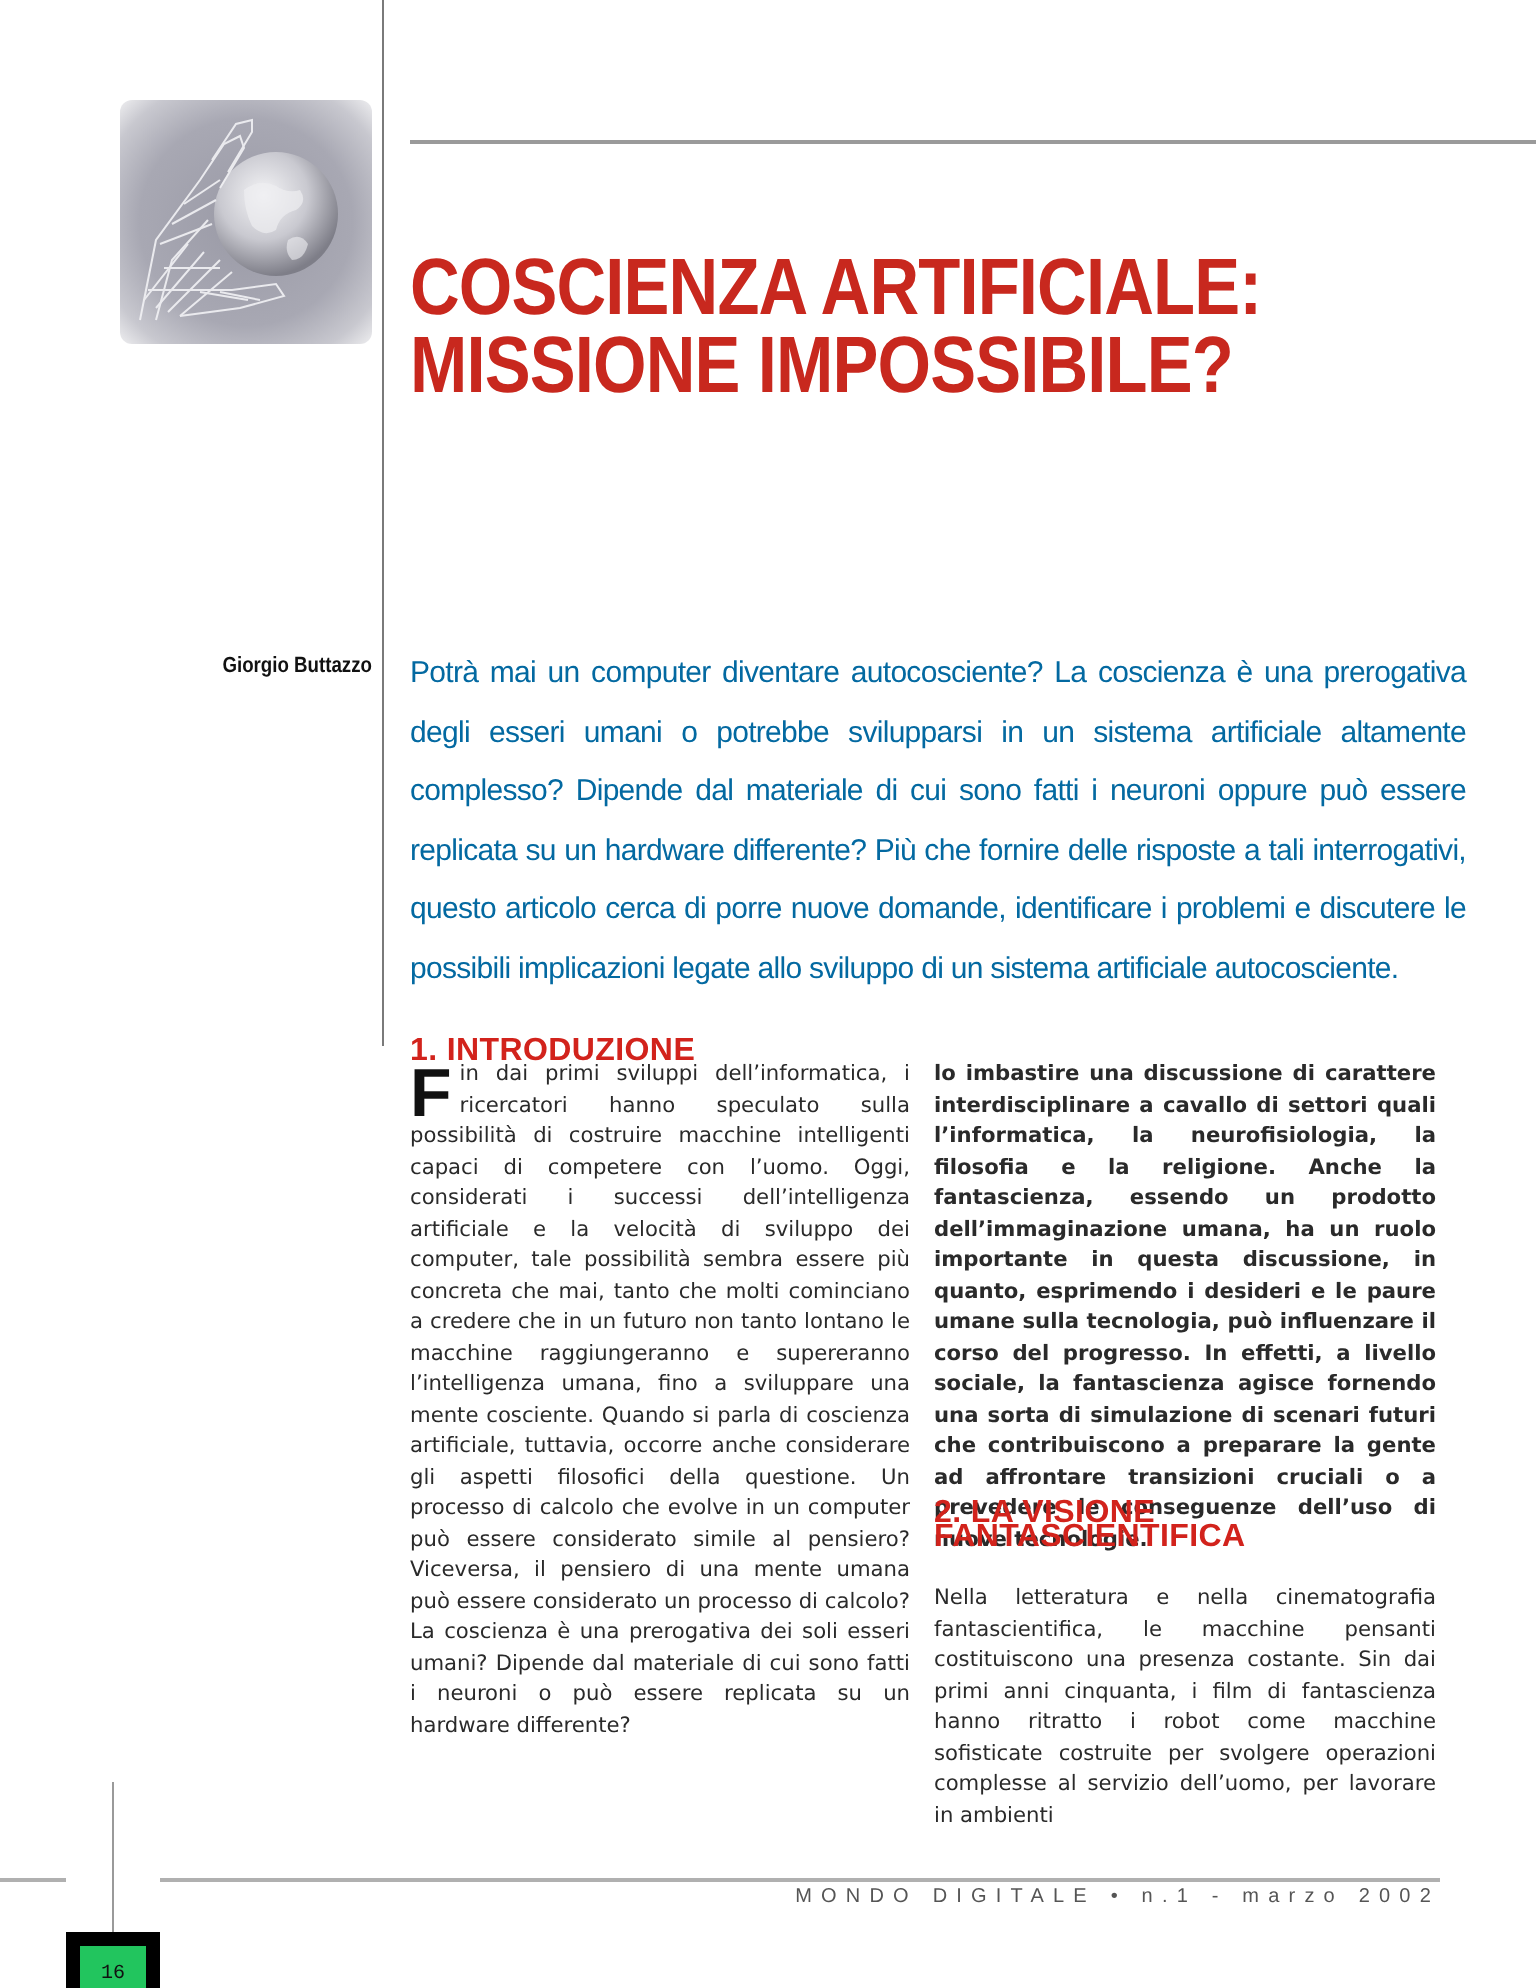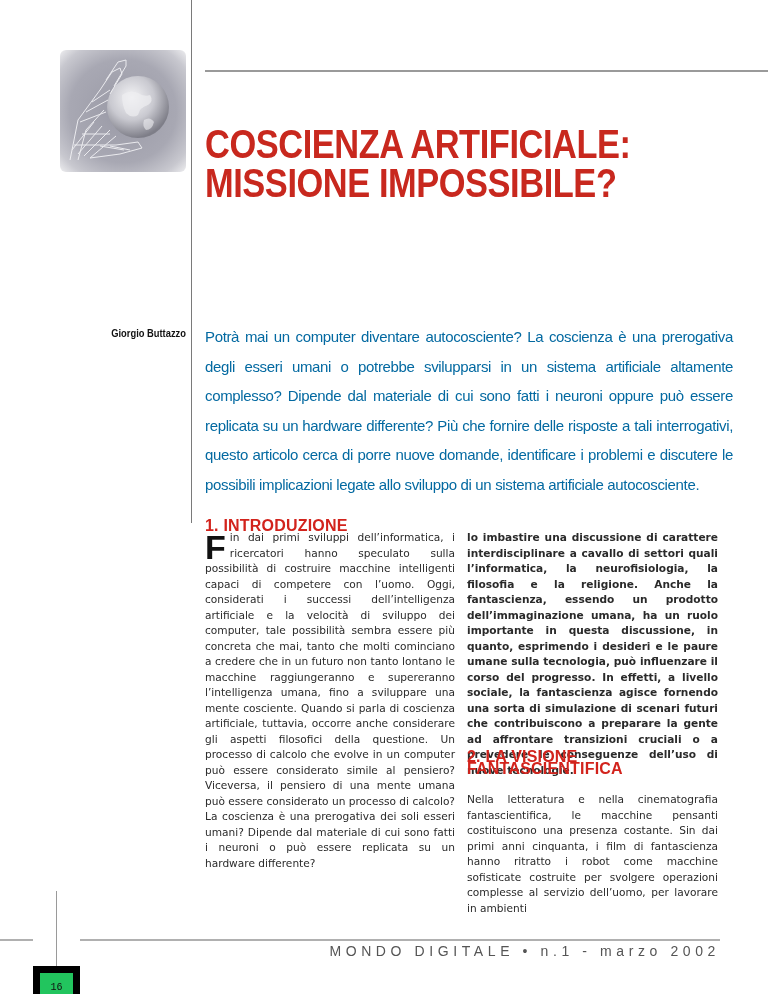--- a/index.html
+++ b/index.html
@@ -37,21 +37,21 @@
   .sec1 { left:205px; top:520px; }
   .sec2 { left:467px; top:751px; width:200px; }
   .dropcap { float:left; font-family:"Liberation Sans", sans-serif; font-weight:bold; font-size:34px; line-height:28px; margin:3px 4px 0 0; color:#111; }
   .col p { margin:0; }
   .col-left p.first { margin-top:0; }
   .col-right .p2 { margin-top:0;font-weight:bold; }
 
   
   .pagebox { left:33px; top:966px; width:33px; height:30px; border:7px solid #000; background:#22c55e; text-align:center; line-height:30px;
     font-family:Liberation Mono, monospace; font-size:10px; color:#111; }
-  .footer-text { left:280px; top:943px; width:440px; text-align:right; font-family:"Liberation Sans", sans-serif; font-size:14px; color:#555; letter-spacing:4.6px; white-space:nowrap; }
+  .footer-text { left:280px; top:943px; width:440px; text-align:right; font-family:"Liberation Sans", sans-serif; font-size:10px; color:#555; letter-spacing:4.6px; white-space:nowrap; }
 </style>
 </head>
 <body>
 
 <div class="abs vline-top"></div>
 <div class="abs hline-top"></div>
 <div class="abs vline-bot"></div>
 <div class="abs hline-bot-left"></div>
 <div class="abs hline-bot"></div>
 

